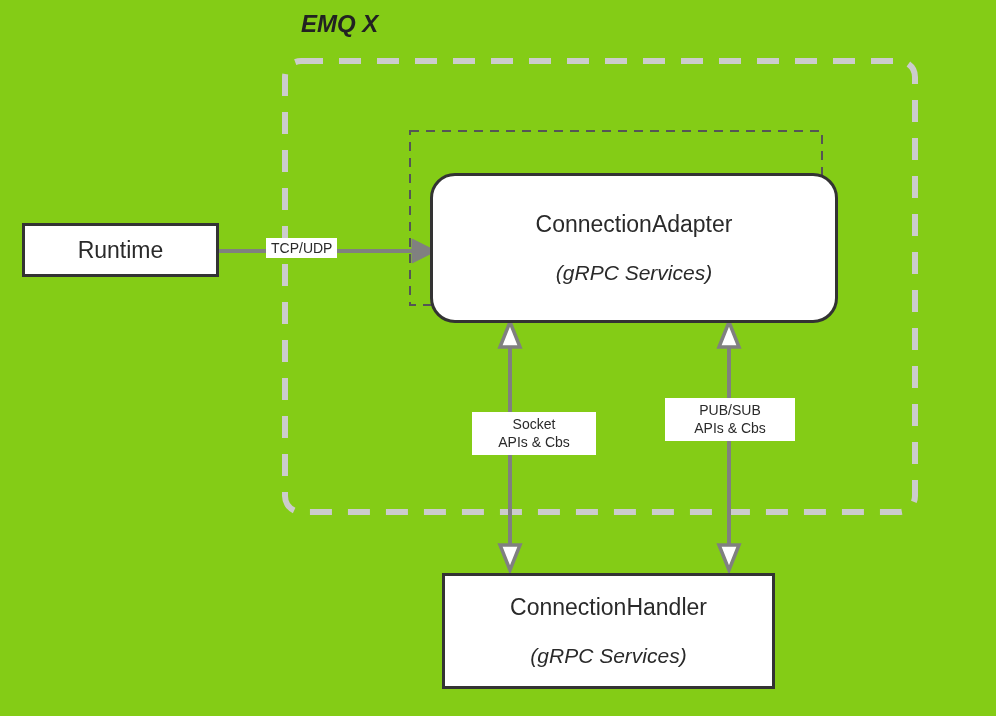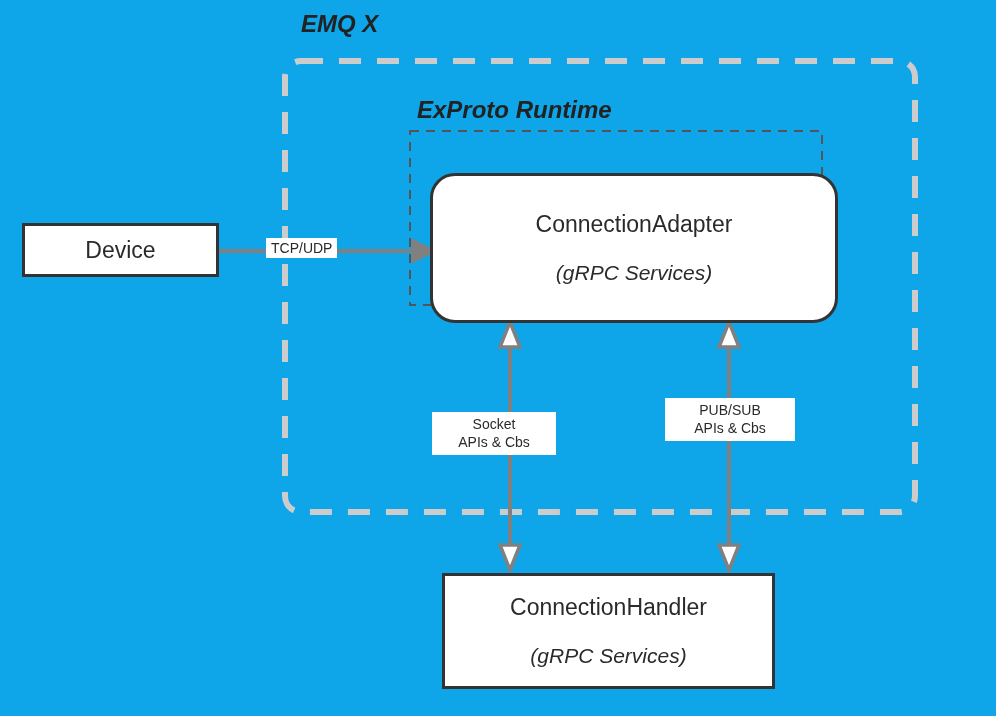--- a/index.html
+++ b/index.html
@@ -8,21 +8,21 @@
     padding: 0;
     background: #ffffff;
   }
   body {
     font-family: "Liberation Sans", "DejaVu Sans", sans-serif;
   }
   #diagram-canvas {
     position: relative;
     width: 996px;
     height: 716px;
-    background: #0ea5e9;
+    background: #84cc16;
     overflow: hidden;
   }
   #diagram-canvas svg.layer {
     position: absolute;
     left: 0;
     top: 0;
     width: 996px;
     height: 716px;
   }
   .node-box {
@@ -80,21 +80,20 @@
 
   <svg class="layer" viewBox="0 0 996 716" xmlns="http://www.w3.org/2000/svg">
 
     <rect x="285" y="61" width="630" height="451" rx="16" ry="16" fill="none" stroke="#cccccc" stroke-width="6" stroke-dasharray="22 16" stroke-linecap="butt"></rect>
 
     <rect x="410" y="131" width="412" height="174" fill="none" stroke="#555555" stroke-width="2" stroke-dasharray="9 7" stroke-linecap="butt"></rect>
   </svg>
 
   <div class="group-label" style="left:301px; top:10px;">EMQ X</div>
 
-  <div class="group-label" style="left:417px; top:96px;">ExProto Runtime</div>
 
   <svg class="layer" viewBox="0 0 996 716" xmlns="http://www.w3.org/2000/svg">
 
     <g>
       <line x1="218" y1="251" x2="412" y2="251" stroke="#808080" stroke-width="4"></line>
       <polygon points="412,239 436,251 412,263" fill="#808080" stroke="#808080" stroke-width="1"></polygon>
     </g>
 
     <g>
       <line x1="510" y1="344" x2="510" y2="548" stroke="#808080" stroke-width="4"></line>
@@ -103,36 +102,36 @@
     </g>
 
     <g>
       <line x1="729" y1="344" x2="729" y2="548" stroke="#808080" stroke-width="4"></line>
       <polygon points="729,322 739,347 719,347" fill="#ffffff" stroke="#808080" stroke-width="3.5" stroke-linejoin="miter"></polygon>
       <polygon points="729,570 719,545 739,545" fill="#ffffff" stroke="#808080" stroke-width="3.5" stroke-linejoin="miter"></polygon>
     </g>
   </svg>
 
   <div class="node-box" style="left:22px; top:223px; width:197px; height:54px;">
-    <div class="node-title">Device</div>
+    <div class="node-title">Runtime</div>
   </div>
 
   <div class="node-box" style="left:430px; top:173px; width:408px; height:150px;border-radius:25px;">
     <div class="node-title">ConnectionAdapter</div>
     <div class="node-sub">(gRPC Services)</div>
   </div>
 
   <div class="node-box" style="left:442px; top:573px; width:333px; height:116px;">
     <div class="node-title">ConnectionHandler</div>
     <div class="node-sub">(gRPC Services)</div>
   </div>
 
   <div class="edge-label" style="left:266px; top:238px;">TCP/UDP</div>
 
-  <div class="edge-label two-line" style="left:432px; top:412px; width:124px;">
+  <div class="edge-label two-line" style="left:472px; top:412px; width:124px;">
     <div>Socket</div>
     <div>APIs &amp; Cbs</div>
   </div>
 
   <div class="edge-label two-line" style="left:665px; top:398px; width:130px;">
     <div>PUB/SUB</div>
     <div>APIs &amp; Cbs</div>
   </div>
 
 </div>

